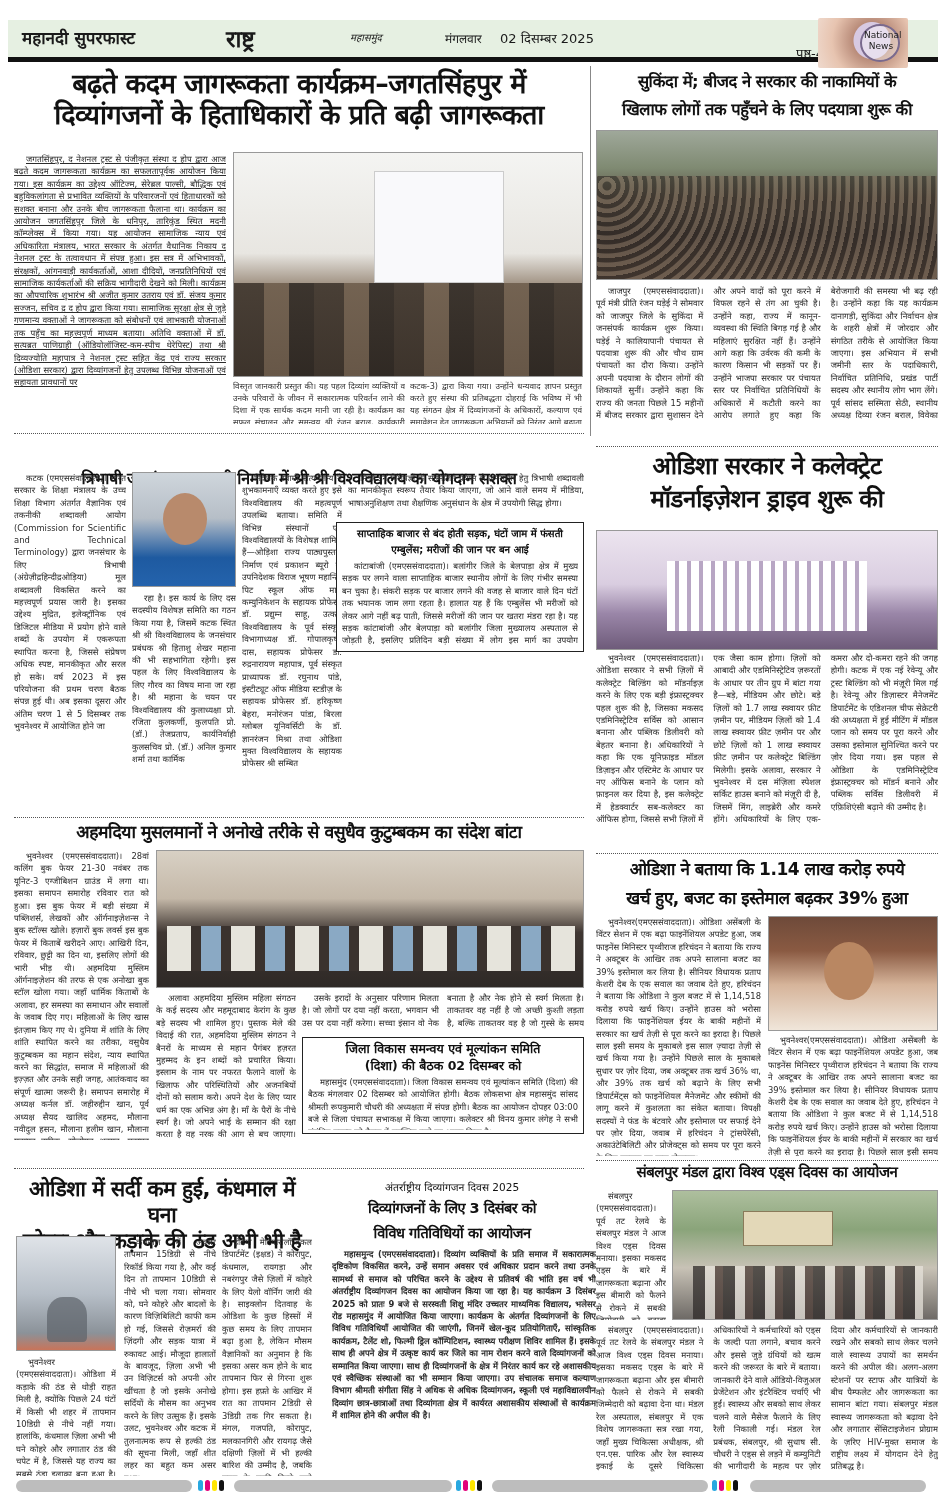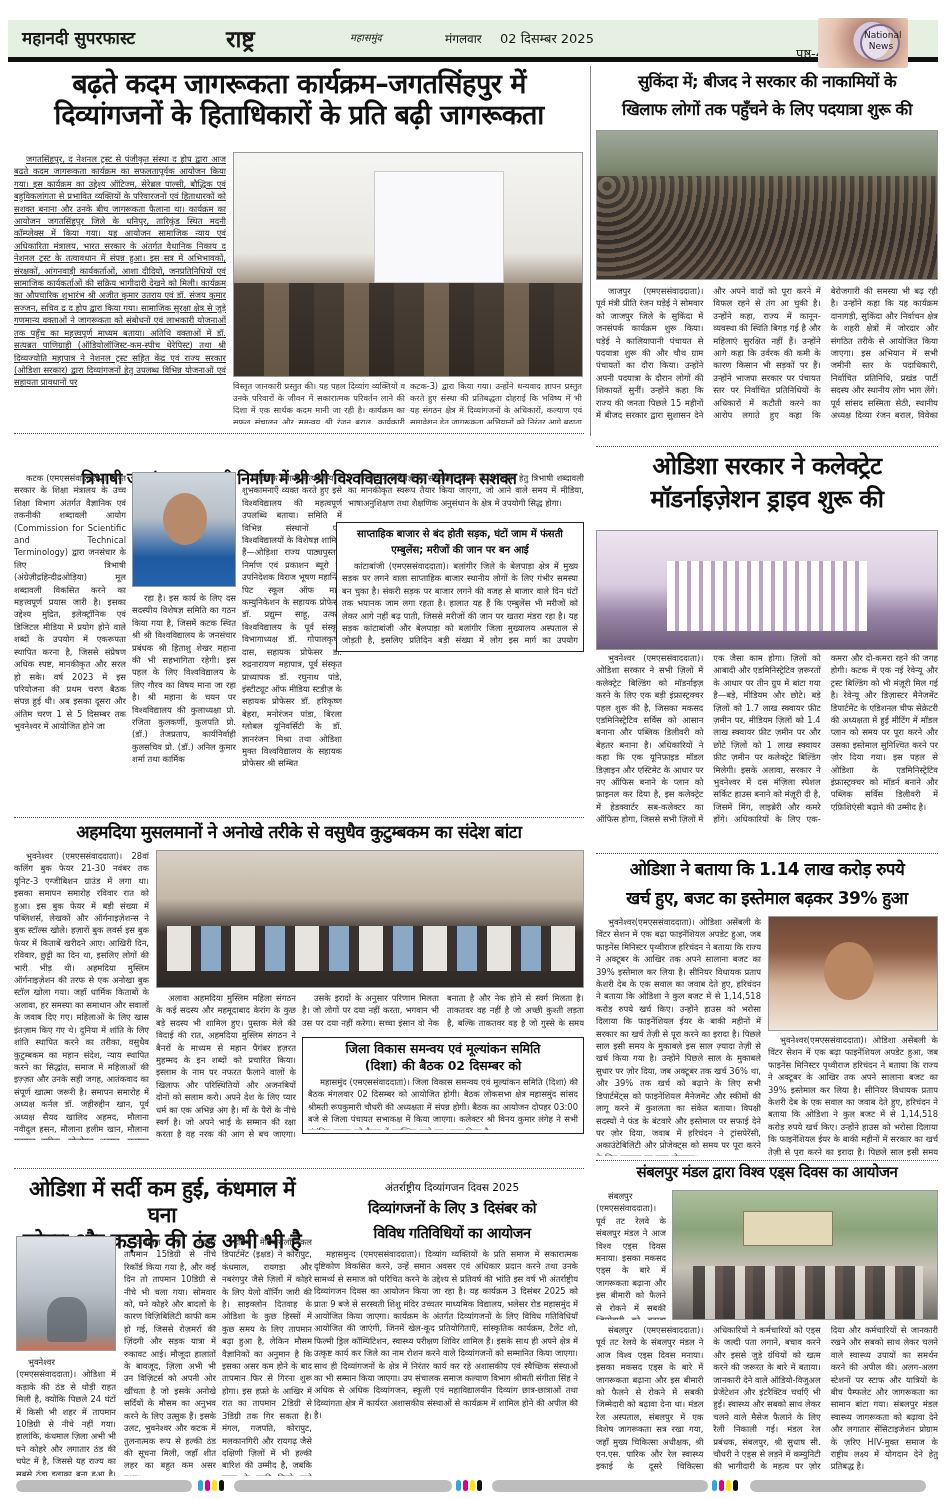--- a/index.html
+++ b/index.html
@@ -173,21 +173,21 @@
 </div>
 <div class="col" style="left:222px;top:1236px;width:90px;height:240px;">
   <p>इंडिया मेटियोरोलॉजिकल डिपार्टमेंट (इक्षड) ने कोरापुट, कंधमाल, रायगड़ा और नबरंगपुर जैसे ज़िलों में कोहरे के लिए येलो वॉर्निंग जारी की है। साइक्लोन दितवाह के ओडिशा के कुछ हिस्सों में कुछ समय के लिए तापमान बढ़ा हुआ है, लेकिन मौसम वैज्ञानिकों का अनुमान है कि इसका असर कम होने के बाद तापमान फिर से गिरना शुरू होगा। इस हफ़्ते के आखिर में रात का तापमान 2डिग्री से 3डिग्री तक गिर सकता है। मंगल, गजपति, कोरापुट, मलकानगिरी और रायगढ़ जैसे दक्षिणी ज़िलों में भी हल्की बारिश की उम्मीद है, जबकि राज्य के बाकी हिस्से सूखे रहने की संभावना है।</p>
 </div>
 
 <div class="sub-headline" style="left:320px;top:1180px;width:264px;font-size:10.5px;font-weight:normal;">अंतर्राष्ट्रीय दिव्यांगजन दिवस 2025</div>
 <div class="headline" style="left:320px;top:1196px;width:264px;font-size:14.5px;line-height:25px;">
   <div>दिव्यांगजनों के लिए 3 दिसंबर को</div>
   <div>विविध गतिविधियों का आयोजन</div>
 </div>
-<div class="col" style="left:314px;top:1248px;width:264px;height:228px;">
+<div class="col" style="left:332px;top:1248px;width:264px;height:228px;font-weight:bold;">
   <p>महासमुन्द (एमएससंवाददाता)। दिव्यांग व्यक्तियों के प्रति समाज में सकारात्मक दृष्टिकोण विकसित करने, उन्हें समान अवसर एवं अधिकार प्रदान करने तथा उनके सामर्थ्य से समाज को परिचित करने के उद्देश्य से प्रतिवर्ष की भांति इस वर्ष भी अंतर्राष्ट्रीय दिव्यांगजन दिवस का आयोजन किया जा रहा है। यह कार्यक्रम 3 दिसंबर 2025 को प्रातः 9 बजे से सरस्वती शिशु मंदिर उच्चतर माध्यमिक विद्यालय, भलेसर रोड महासमुंद में आयोजित किया जाएगा। कार्यक्रम के अंतर्गत दिव्यांगजनों के लिए विविध गतिविधियाँ आयोजित की जाएंगी, जिनमें खेल-कूद प्रतियोगिताएँ, सांस्कृतिक कार्यक्रम, टैलेंट शो, फिल्मी ड्रिल कॉम्पिटिशन, स्वास्थ्य परीक्षण शिविर शामिल हैं। इसके साथ ही अपने क्षेत्र में उत्कृष्ट कार्य कर जिले का नाम रोशन करने वाले दिव्यांगजनों को सम्मानित किया जाएगा। साथ ही दिव्यांगजनों के क्षेत्र में निरंतर कार्य कर रहे अशासकीय एवं स्वैच्छिक संस्थाओं का भी सम्मान किया जाएगा। उप संचालक समाज कल्याण विभाग श्रीमती संगीता सिंह ने अधिक से अधिक दिव्यांगजन, स्कूली एवं महाविद्यालयीन दिव्यांग छात्र-छात्राओं तथा दिव्यांगता क्षेत्र में कार्यरत अशासकीय संस्थाओं से कार्यक्रम में शामिल होने की अपील की है।</p>
 </div>
 
 <div class="dotted" style="left:596px;top:1160px;width:342px;"></div>
 <div class="headline" style="left:596px;top:1164px;width:342px;font-size:15px;white-space:nowrap;">संबलपुर मंडल द्वारा विश्व एड्स दिवस का आयोजन</div>
 <div class="col" style="left:596px;top:1190px;width:70px;height:130px;">
   <p>संबलपुर (एमएससंवाददाता)। पूर्व तट रेलवे के संबलपुर मंडल ने आज विश्व एड्स दिवस मनाया। इसका मकसद एड्स के बारे में जागरूकता बढ़ाना और इस बीमारी को फैलने से रोकने में सबकी जिम्मेदारी को बढ़ावा देना था। मंडल रेल अस्पताल, संबलपुर में एक विशेष जागरूकता सत्र रखा गया, जहाँ मुख्य चिकित्सा अधीक्षक, श्री एन.एस. पारिक और रेल स्वास्थ्य इकाई के दूसरे चिकित्सा अधिकारियों ने कर्मचारियों को एड्स के जल्दी पता लगाने, बचाव करने और इससे जुड़े ग्रंथियों को खत्म करने की जरूरत के बारे में बताया। जानकारी देने वाले ऑडियो-विजुअल प्रेजेंटेशन और इंटरैक्टिव चर्चाएँ भी हुईं। स्वास्थ्य और सबको साथ लेकर चलने वाले मैसेज फैलाने के लिए रैली निकाली गई। मंडल रेल प्रबंधक, संबलपुर, श्री सुधाष सी. चौधरी ने एड्स से लड़ने में कम्युनिटी की भागीदारी के महत्व पर ज़ोर दिया और कर्मचारियों से जानकारी रखने और सबको साथ लेकर चलने वाले स्वास्थ्य उपायों का समर्थन करने की अपील की। अलग-अलग स्टेशनों पर स्टाफ और यात्रियों के बीच पैम्फलेट और जागरूकता का सामान बांटा गया। संबलपुर मंडल स्वास्थ्य जागरूकता को बढ़ावा देने और लगातार सेंसिटाइजेशन प्रोग्राम के ज़रिए HIV-मुक्त समाज के राष्ट्रीय लक्ष्य में योगदान देने हेतु प्रतिबद्ध है।</p>
 </div>
 <div class="photo" style="left:672px;top:1190px;width:266px;height:130px;background:linear-gradient(180deg,#aebf9e 0%,#8aa47a 30%,#c8c2b6 60%,#6e6a66 100%);">
   <div style="position:absolute;left:70px;top:20px;width:90px;height:35px;background:#e3d8b8;border:1px solid #8a7a5a;"></div>

